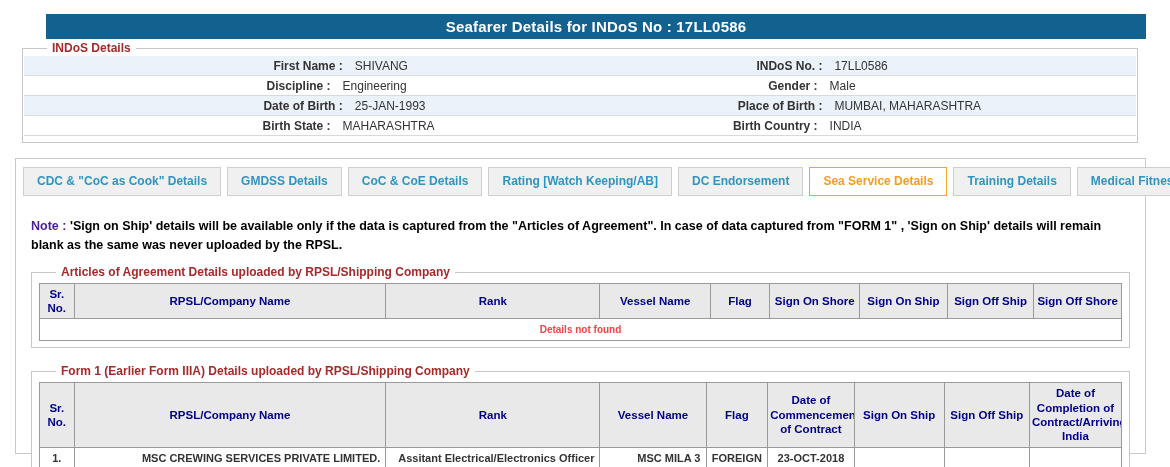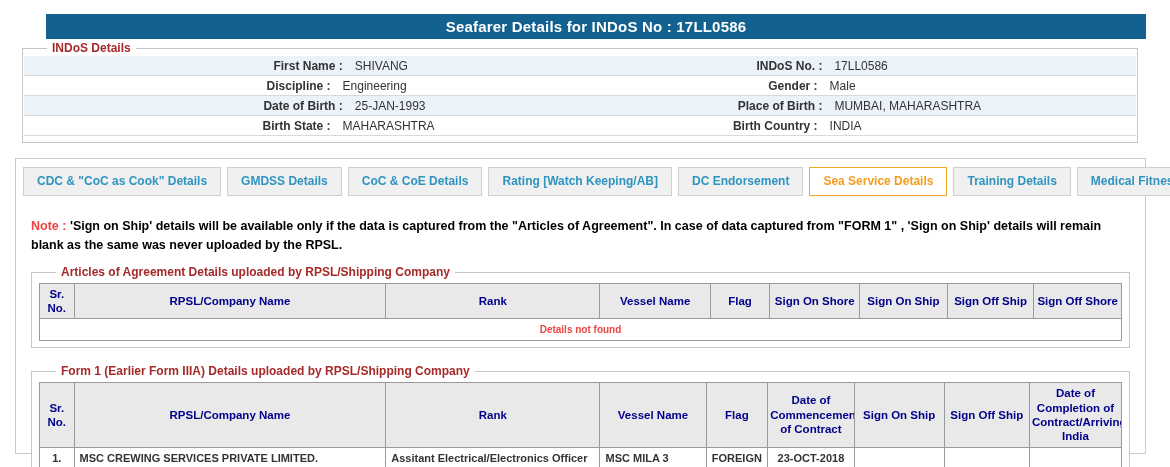--- a/index.html
+++ b/index.html
@@ -38,33 +38,33 @@
   
   .tabs{display:flex;gap:6px;margin:8px 0 0 7px;}
   .tab{
     height:27px;line-height:27px;padding:0 13px;background:#f0f0f0;
     border:1px solid #cfcfcf;color:#2f95c0;font-size:12px;font-weight:bold;
     white-space:nowrap;cursor:pointer;
   }
   .tab.active{background:#fff;border-color:#f5a623;color:#f49c1c;}
   
   .note{margin:21px 22px 0 15px;font-size:12.5px;font-weight:bold;color:#000;line-height:1.5;}
-  .note .note-prefix{color:#ef4444;}
+  .note .note-prefix{color:#4c1d95;}
   
   .tbl-fs{margin:17px 15px 0 15px;box-sizing:border-box;padding:10px 7px 6px 7px;}
   .tbl-fs.form1{margin-top:23px;}
   table{width:100%;border-collapse:collapse;table-layout:fixed;border:1px solid #7a7a7a;}
   th{
     background:#e9e9e9;color:#00008b;font-size:11.5px;font-weight:bold;
     border:1px solid #9a9a9a;padding:3px 2px;text-align:center;line-height:1.25;
     overflow:hidden;
   }
   td{
     border:1px solid #9a9a9a;font-size:11px;font-weight:bold;color:#333;
-    padding:3px 5px;height:14px;overflow:hidden;white-space:nowrap;
+    padding:3px 5px;height:14px;overflow:hidden;white-space:nowrap;text-align:right;
   }
   td.c{text-align:center;}
   td.not-found{
     text-align:center;color:#ef4444;font-size:10px;font-weight:bold;height:15px;
   }
 </style>
 </head>
 <body>
 
 <div class="title-bar">Seafarer Details for INDoS No : 17LL0586</div>

